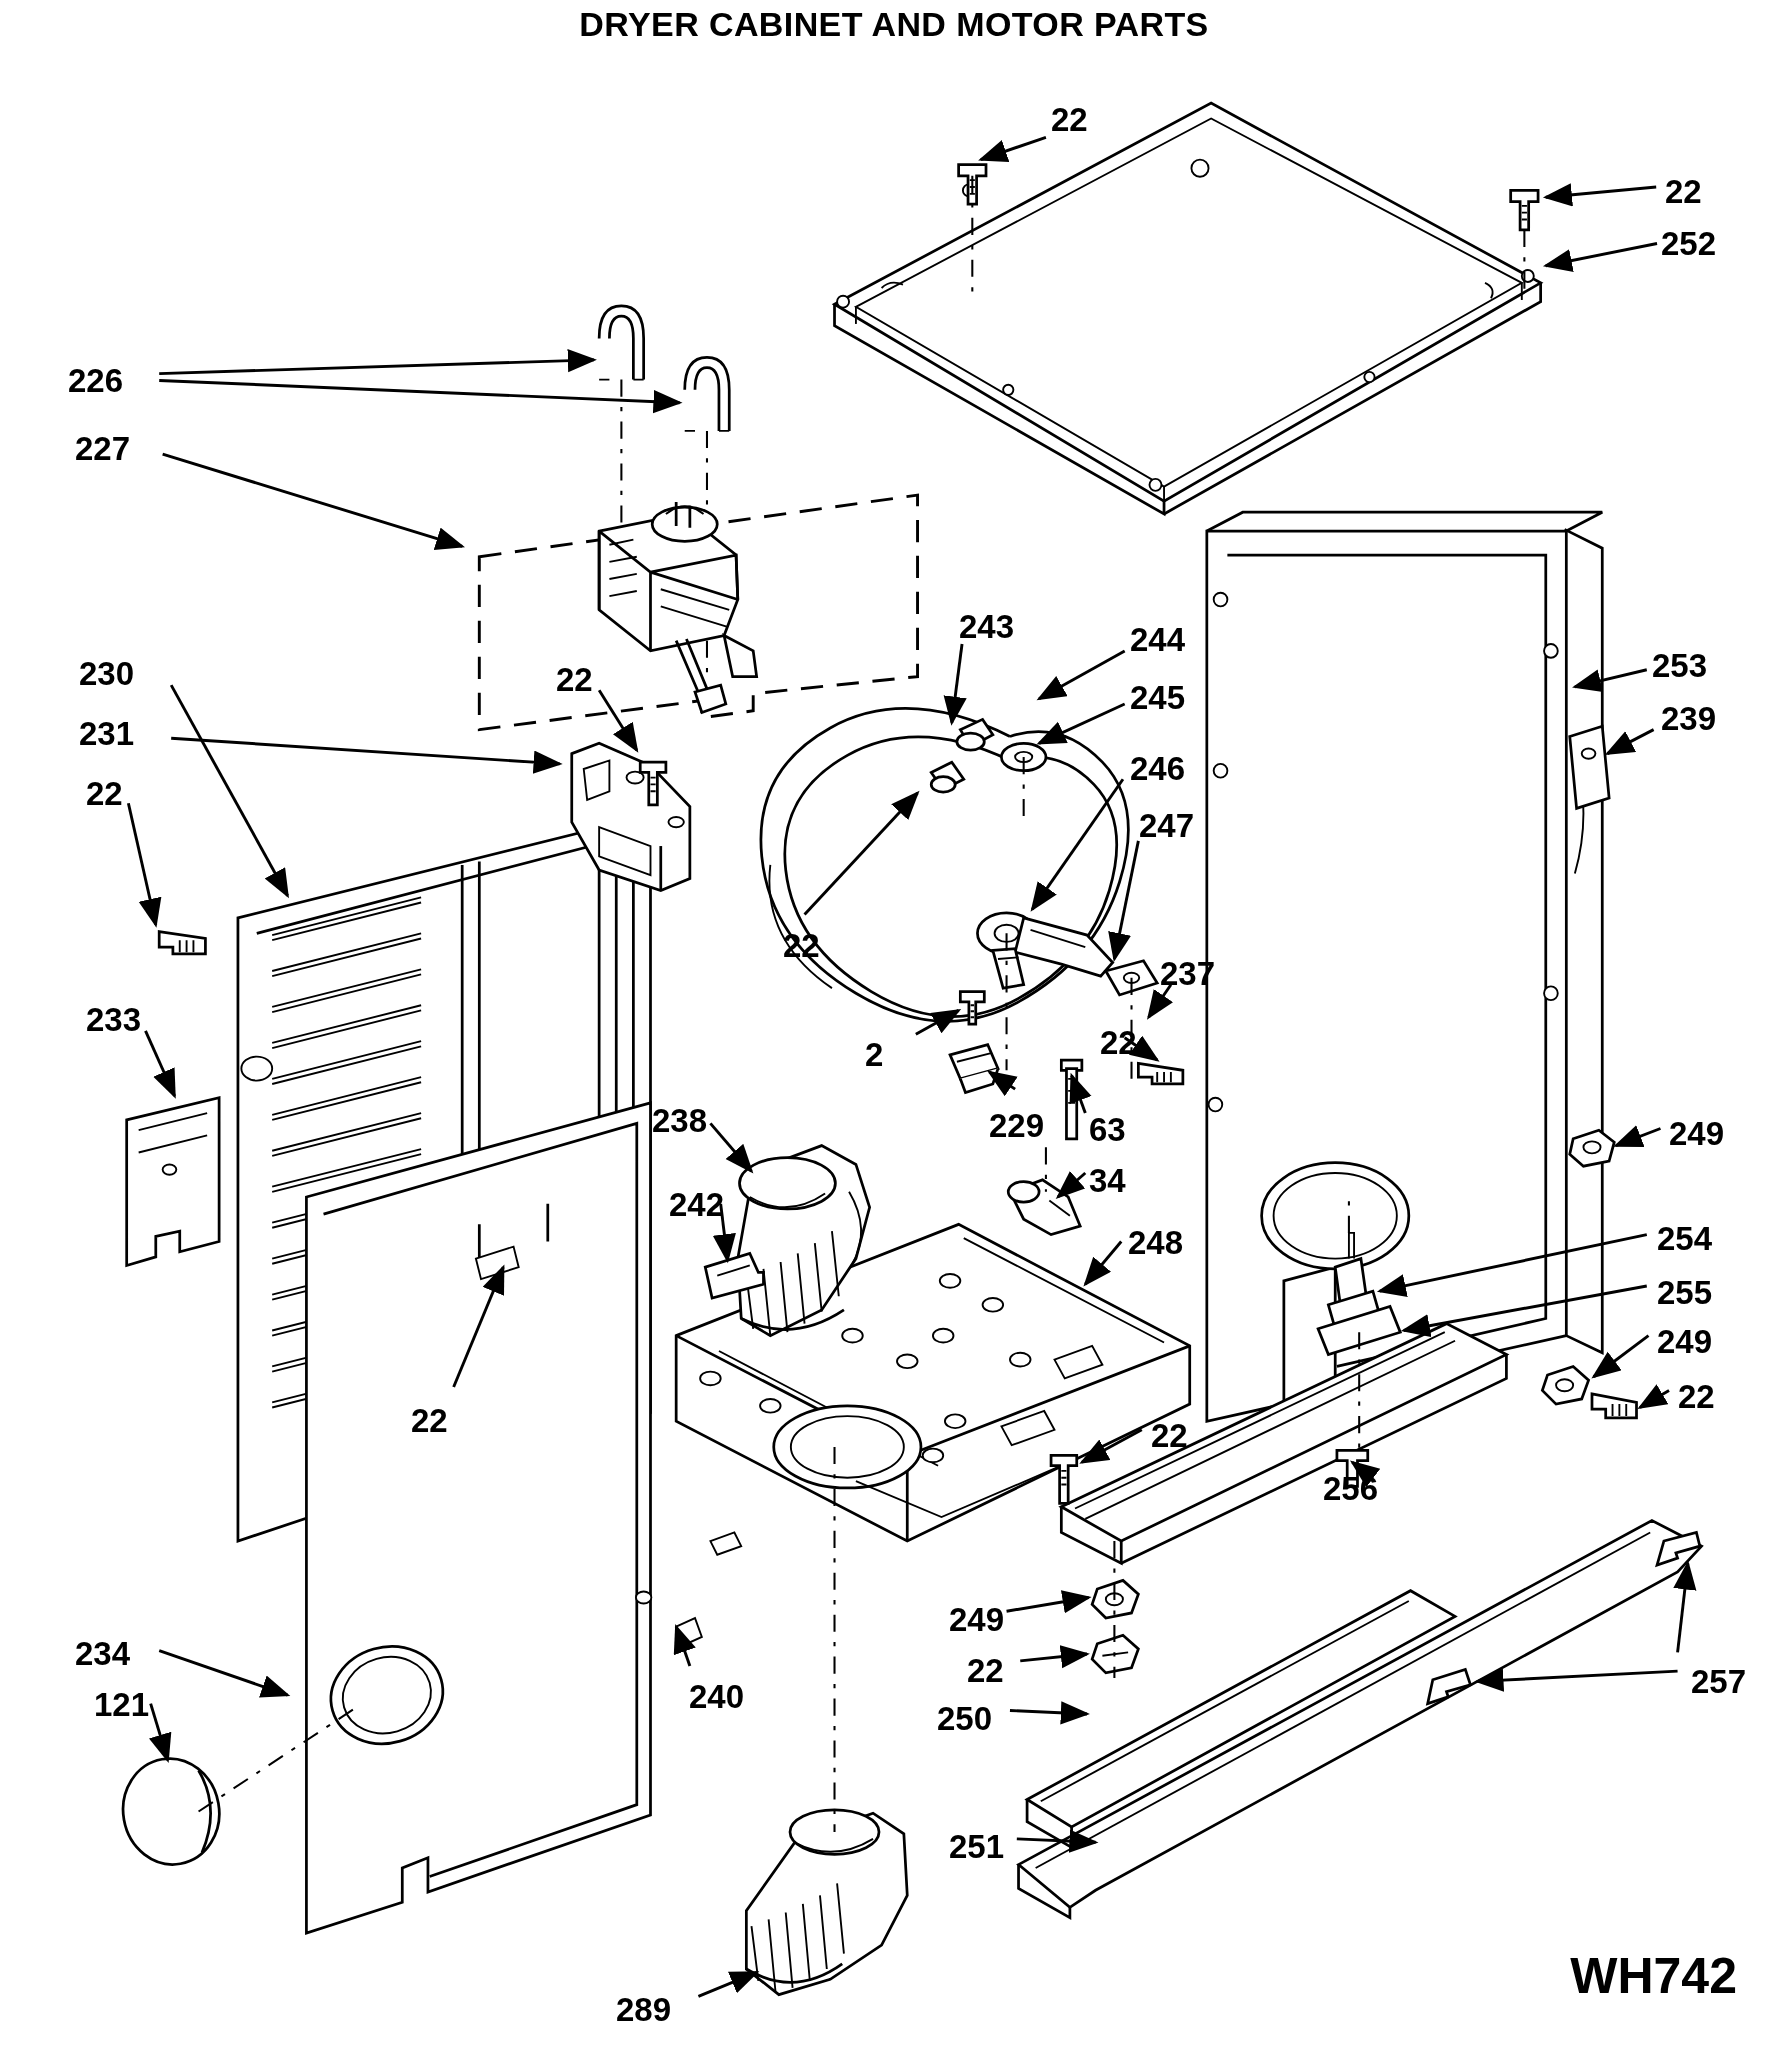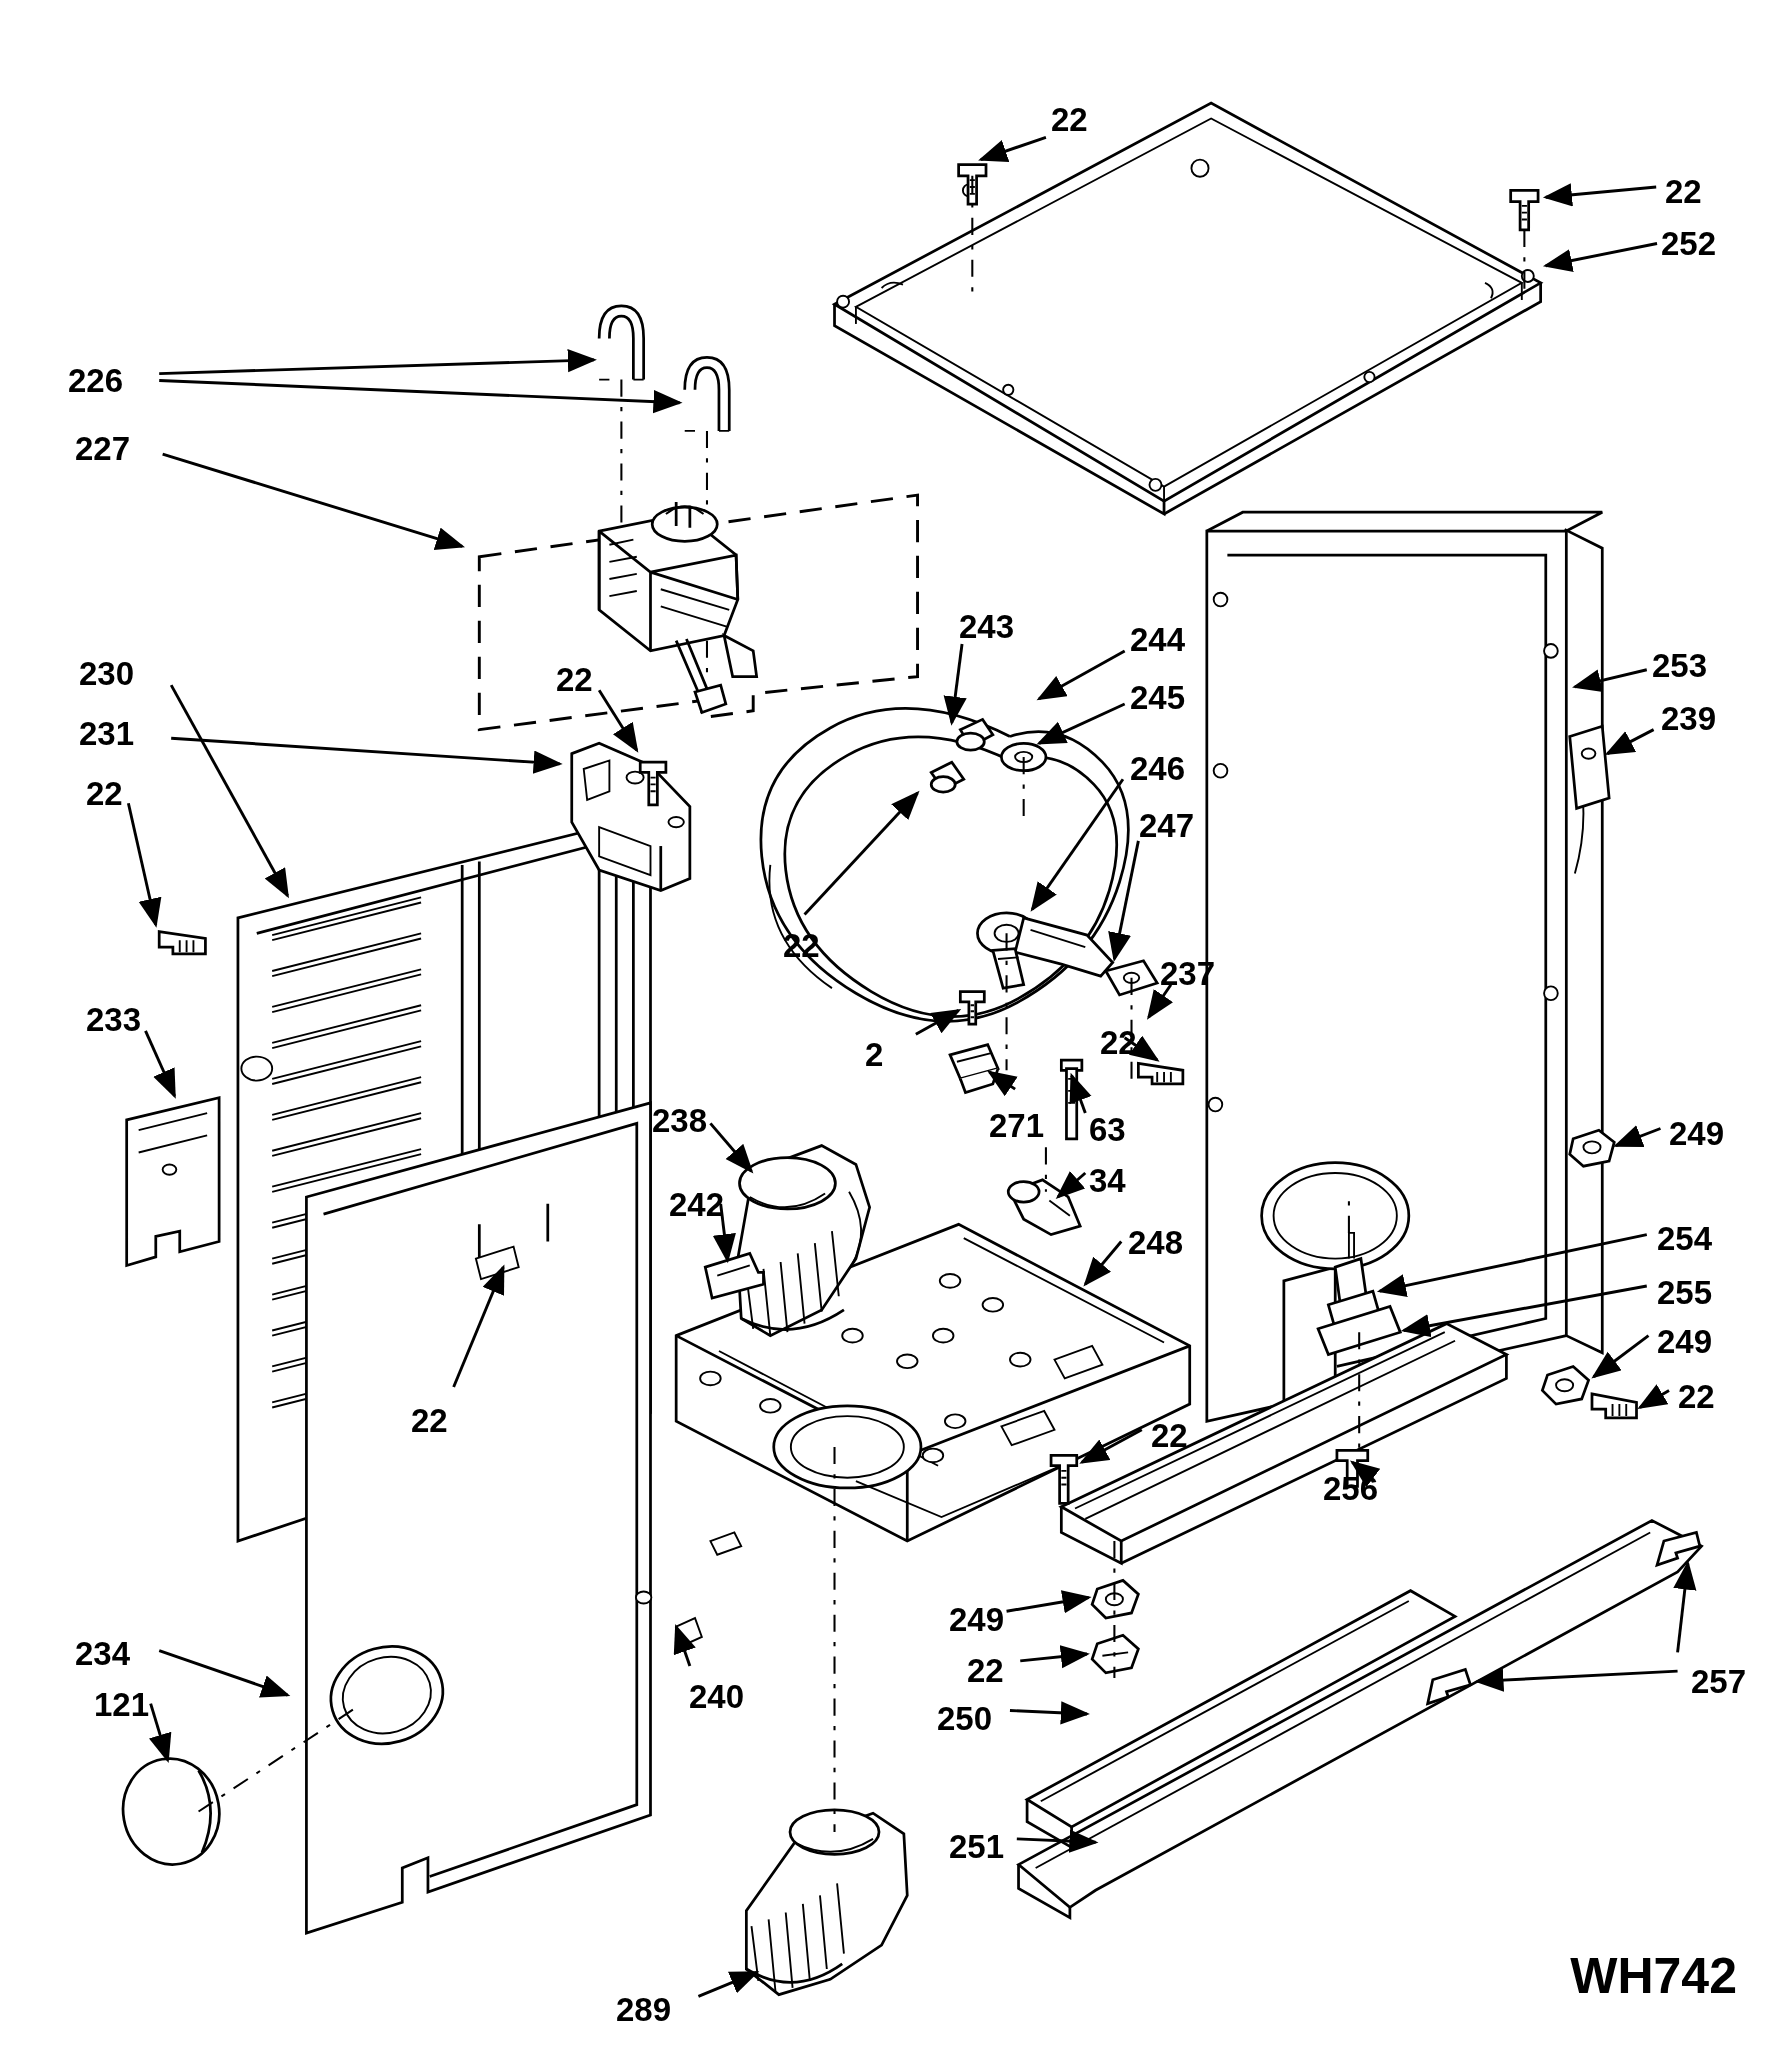--- a/index.html
+++ b/index.html
@@ -49,20 +49,21 @@
     font-size: 50px;
     font-weight: bold;
     font-family: "Liberation Sans", sans-serif;
   }
 </style>
 </head>
 <body>
 
 <div id="page">
 
+  <div id="diagram-title">DRYER CABINET AND MOTOR PARTS</div>
 
   <svg id="diagram-svg" width="1788" height="2055" viewBox="0 0 2089 2400" xmlns="http://www.w3.org/2000/svg">
     <defs>
       <marker id="arrowhead" markerWidth="11" markerHeight="11" refX="9" refY="4" orient="auto">
         <path d="M0,0 L10,4 L0,8 Z" fill="#000"></path>
       </marker>
       <style>
         .ln { fill:none; stroke:#000; stroke-width:3.2; }
         .ln2 { fill:none; stroke:#000; stroke-width:2.2; }
         .thick { fill:none; stroke:#000; stroke-width:5; }
@@ -486,21 +487,21 @@
   <div class="callout" style="left:79px;top:717px;">231</div>
   <div class="callout" style="left:1130px;top:752px;">246</div>
   <div class="callout" style="left:86px;top:777px;">22</div>
   <div class="callout" style="left:1139px;top:809px;">247</div>
   <div class="callout" style="left:783px;top:929px;">22</div>
   <div class="callout" style="left:1160px;top:957px;">237</div>
   <div class="callout" style="left:86px;top:1003px;">233</div>
   <div class="callout" style="left:865px;top:1038px;">2</div>
   <div class="callout" style="left:1100px;top:1026px;">22</div>
   <div class="callout" style="left:652px;top:1104px;">238</div>
-  <div class="callout" style="left:989px;top:1109px;">271</div>
+  <div class="callout" style="left:989px;top:1109px;">229</div>
   <div class="callout" style="left:1089px;top:1113px;">63</div>
   <div class="callout" style="left:1089px;top:1164px;">34</div>
   <div class="callout" style="left:1669px;top:1117px;">249</div>
   <div class="callout" style="left:669px;top:1188px;">242</div>
   <div class="callout" style="left:1128px;top:1226px;">248</div>
   <div class="callout" style="left:1657px;top:1222px;">254</div>
   <div class="callout" style="left:1657px;top:1276px;">255</div>
   <div class="callout" style="left:1657px;top:1325px;">249</div>
   <div class="callout" style="left:1678px;top:1380px;">22</div>
   <div class="callout" style="left:411px;top:1404px;">22</div>

